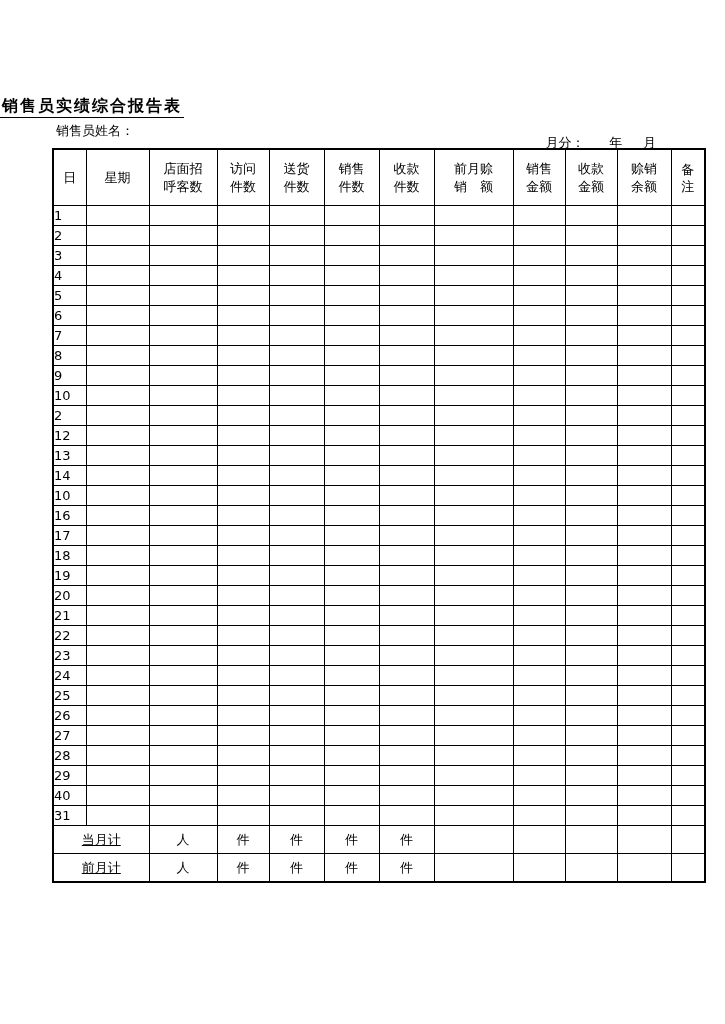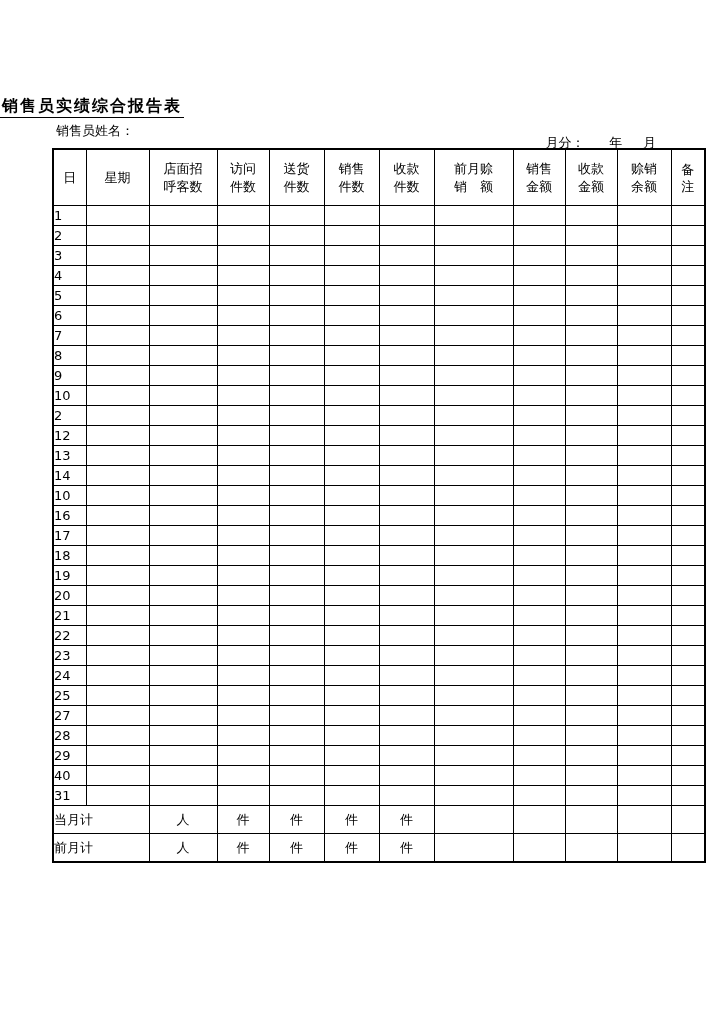--- a/index.html
+++ b/index.html
@@ -114,23 +114,24 @@
     font-size: 12px;
     line-height: 17px;
   }
 
   
   tr.sum-row td {
     height: 27px;
     vertical-align: middle;
   }
   td.sum-label {
-    text-align: left;
+    text-align: center;
     padding-left: 6px;
     font-size: 13px;
+    text-decoration: underline;
   }
   td.sum-unit {
     text-align: center;
     font-size: 13px;
   }
 
   
   .stacked {
     display: block;
     line-height: 17px;
@@ -561,20 +562,34 @@
             <td></td>
             <td></td>
             <td></td>
             <td></td>
             <td></td>
             <td></td>
             <td></td>
             <td></td>
           </tr>
           <tr class="day-row">
+            <td class="day-cell">26</td>
+            <td></td>
+            <td></td>
+            <td></td>
+            <td></td>
+            <td></td>
+            <td></td>
+            <td></td>
+            <td></td>
+            <td></td>
+            <td></td>
+            <td></td>
+          </tr>
+          <tr class="day-row">
             <td class="day-cell">27</td>
             <td></td>
             <td></td>
             <td></td>
             <td></td>
             <td></td>
             <td></td>
             <td></td>
             <td></td>
             <td></td>

